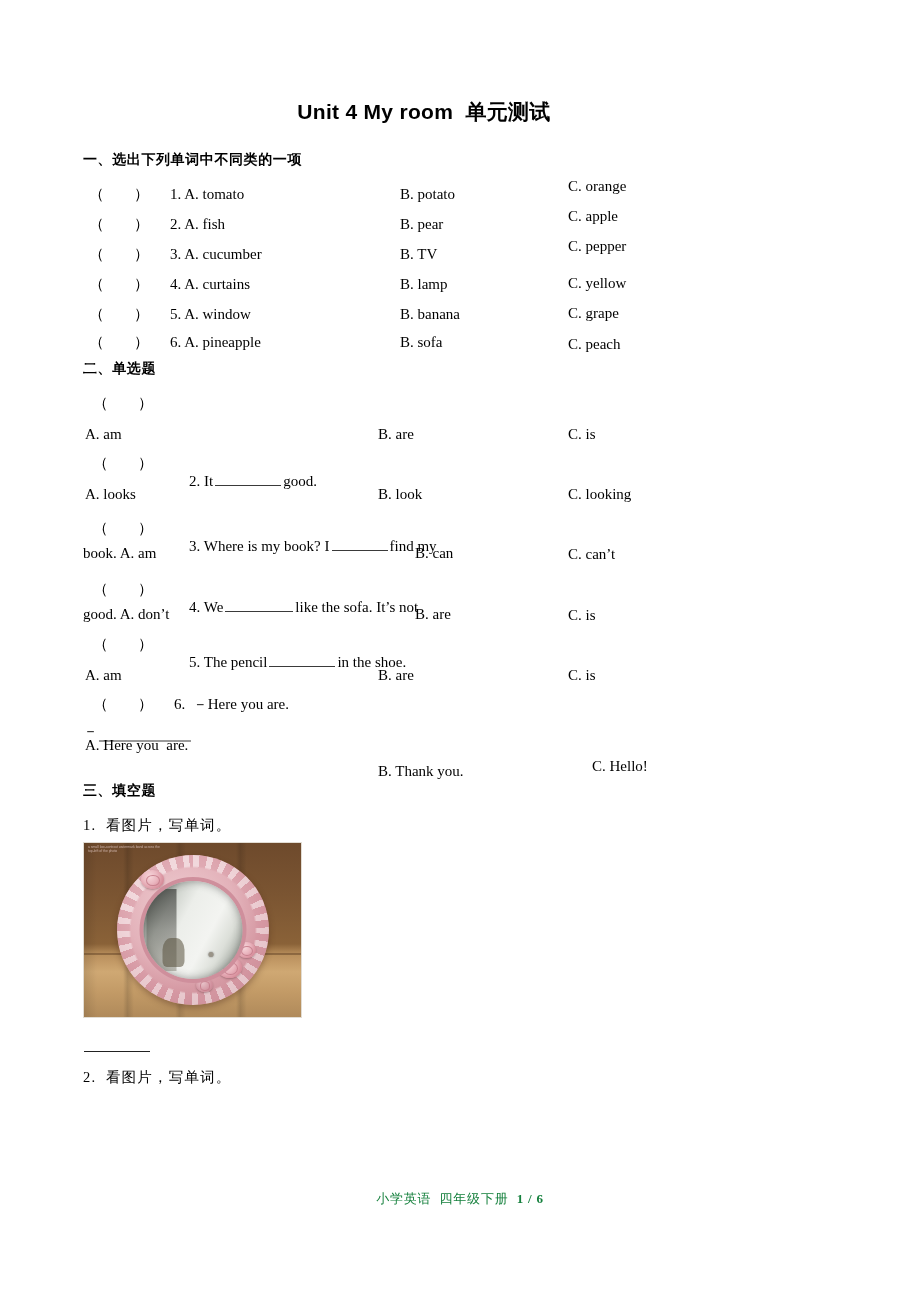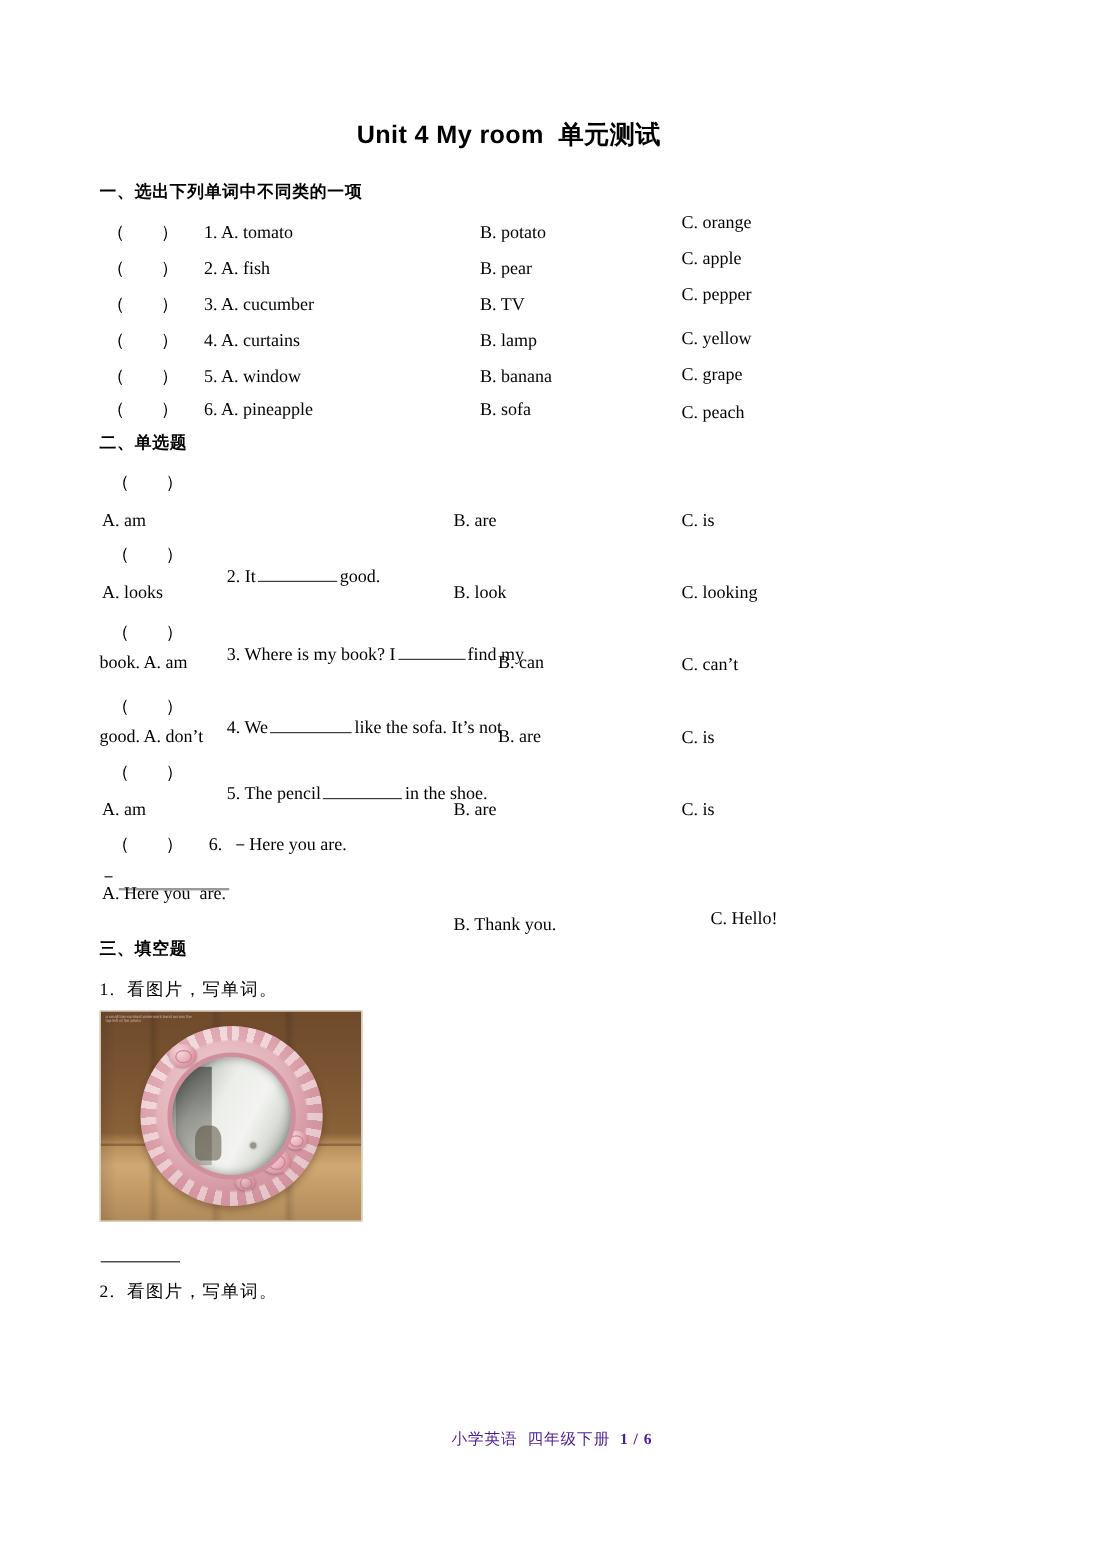--- a/index.html
+++ b/index.html
@@ -216,21 +216,21 @@
   
   .footer {
     position: absolute;
     left: 0;
     top: 1190px;
     width: 920px;
     text-align: center;
     font-size: 13px;
     letter-spacing: 0.8px;
     white-space: pre;
-    color: #4c1d95;
+    color: #15803d;
   }
   .footer b { font-weight: bold; }
 </style>
 </head>
 <body>
 
 <div class="page">
 
   <div class="doc-title">Unit 4 My room  单元测试</div>
 

